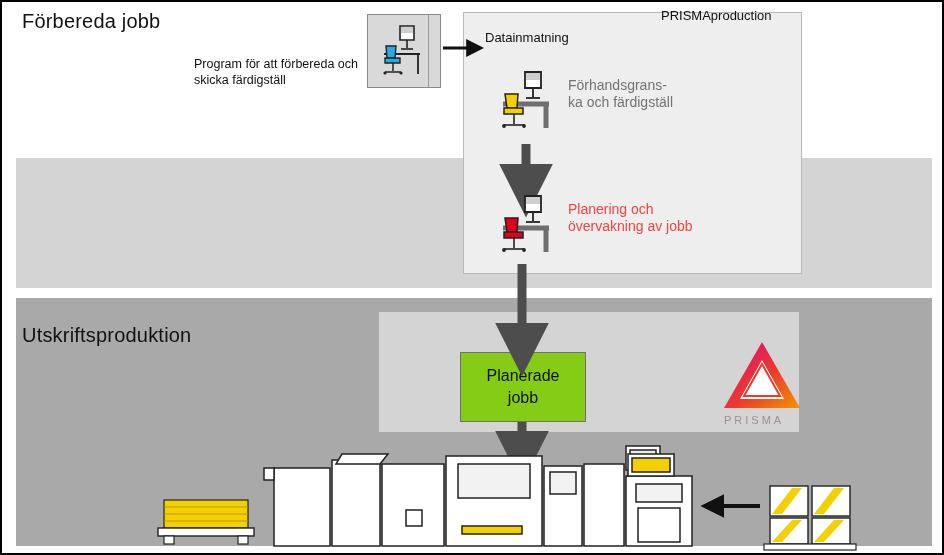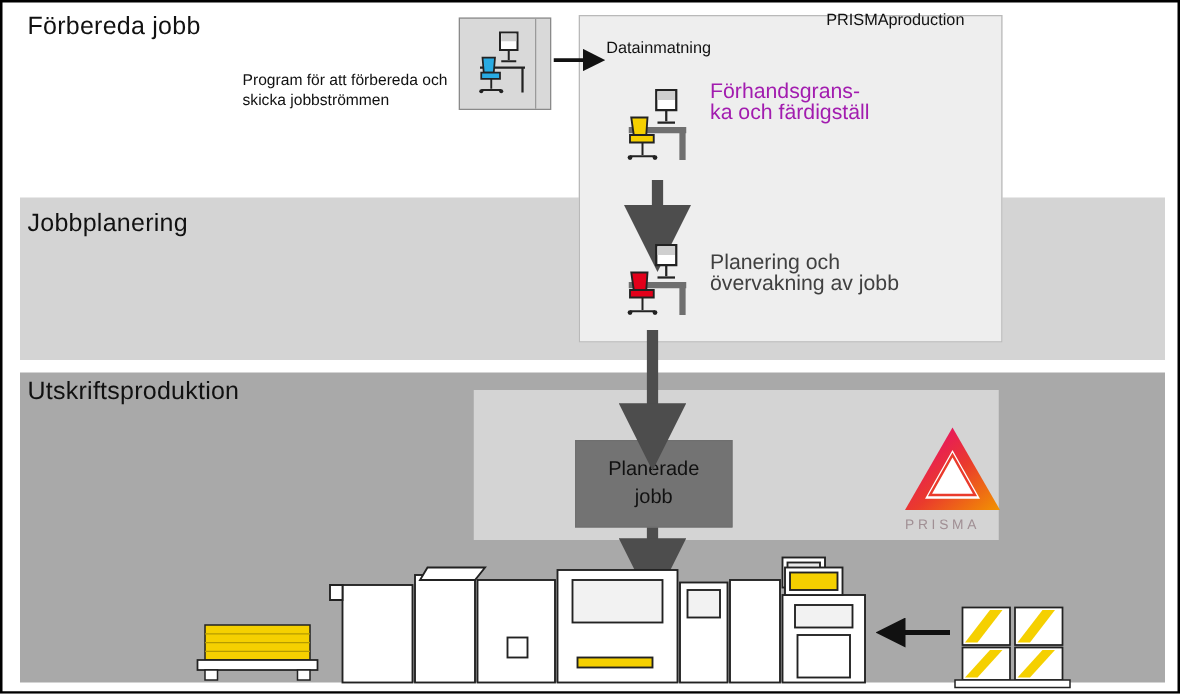--- a/index.html
+++ b/index.html
@@ -7,58 +7,57 @@
   #stage{position:relative;width:944px;height:555px;background:#ffffff;border:2px solid #000;box-sizing:border-box;overflow:hidden;}
 
   .band{position:absolute;left:14px;box-sizing:border-box;}
   #band-prepare{top:6px;width:916px;height:148px;background:#ffffff;}
   #band-planning{top:156px;width:916px;height:130px;background:#d4d4d4;}
   #band-production{top:296px;width:916px;height:248px;background:#a9a9a9;}
 
   .band-title{position:absolute;font-size:20px;color:#111;letter-spacing:.2px;}
   #title-prepare{left:20px;top:8px;}
   #title-planning{left:20px;top:166px;}
-  #title-production{left:20px;top:300px;}
+  #title-production{left:20px;top:322px;}
 
   .note{position:absolute;font-size:12.5px;color:#111;line-height:16px;}
   #note-program{left:192px;top:54px;width:170px;}
 
   
   #program-box{position:absolute;left:365px;top:12px;width:72px;height:72px;background:#d9d9d9;border:1px solid #8a8a8a;}
   #program-box .divider{position:absolute;right:11px;top:0;width:1px;height:100%;background:#9a9a9a;}
 
   
   #prisma-panel{position:absolute;left:461px;top:10px;width:337px;height:260px;background:#eeeeee;border:1px solid #b9b9b9;}
   #label-datainmatning{position:absolute;left:483px;top:28px;font-size:13px;color:#111;}
   #label-prismaproduction{position:absolute;left:659px;top:6px;font-size:13px;color:#111;}
-  #label-forhandsgranska{position:absolute;left:566px;top:62px;font-size:17px;color:#a21caf;line-height:17px;}
-  #label-planering{position:absolute;left:566px;top:199px;font-size:17px;color:#404040;line-height:17px;}
+  #label-forhandsgranska{position:absolute;left:566px;top:75px;font-size:14px;color:#737373;line-height:17px;}
+  #label-planering{position:absolute;left:566px;top:199px;font-size:14px;color:#ef4444;line-height:17px;}
 
   
   #planned-panel{position:absolute;left:377px;top:310px;width:420px;height:120px;background:#d4d4d4;}
-  #planned-box{position:absolute;left:458px;top:350px;width:124px;height:68px;background:#737373;border:1px solid #6f6f6f;display:flex;align-items:center;justify-content:center;text-align:center;}
+  #planned-box{position:absolute;left:458px;top:350px;width:124px;height:68px;background:#84cc16;border:1px solid #6f6f6f;display:flex;align-items:center;justify-content:center;text-align:center;}
   #planned-box span{font-size:16px;color:#111;line-height:22px;}
   #prisma-logo-text{position:absolute;left:722px;top:412px;font-size:11px;letter-spacing:3px;color:#a08f94;}
 
   svg.layer{position:absolute;left:0;top:0;width:944px;height:555px;pointer-events:none;}
 </style>
 </head>
 <body>
 
 <div id="stage">
 
   <div class="band" id="band-prepare"></div>
   <div class="band" id="band-planning"></div>
   <div class="band" id="band-production"></div>
 
   <div class="band-title" id="title-prepare">Förbereda jobb</div>
-  <div class="band-title" id="title-planning">Jobbplanering</div>
   <div class="band-title" id="title-production">Utskriftsproduktion</div>
 
-  <div class="note" id="note-program">Program för att förbereda och skicka jobbströmmen</div>
+  <div class="note" id="note-program">Program för att förbereda och skicka färdigställ</div>
 
   <div id="program-box">
     <div class="divider"></div>
   </div>
 
   <div id="prisma-panel"></div>
   <div id="label-datainmatning">Datainmatning</div>
   <div id="label-prismaproduction">PRISMAproduction</div>
   <div id="label-forhandsgranska" style="white-space:pre-line;">Förhandsgrans-
 ka och färdigställ</div>

